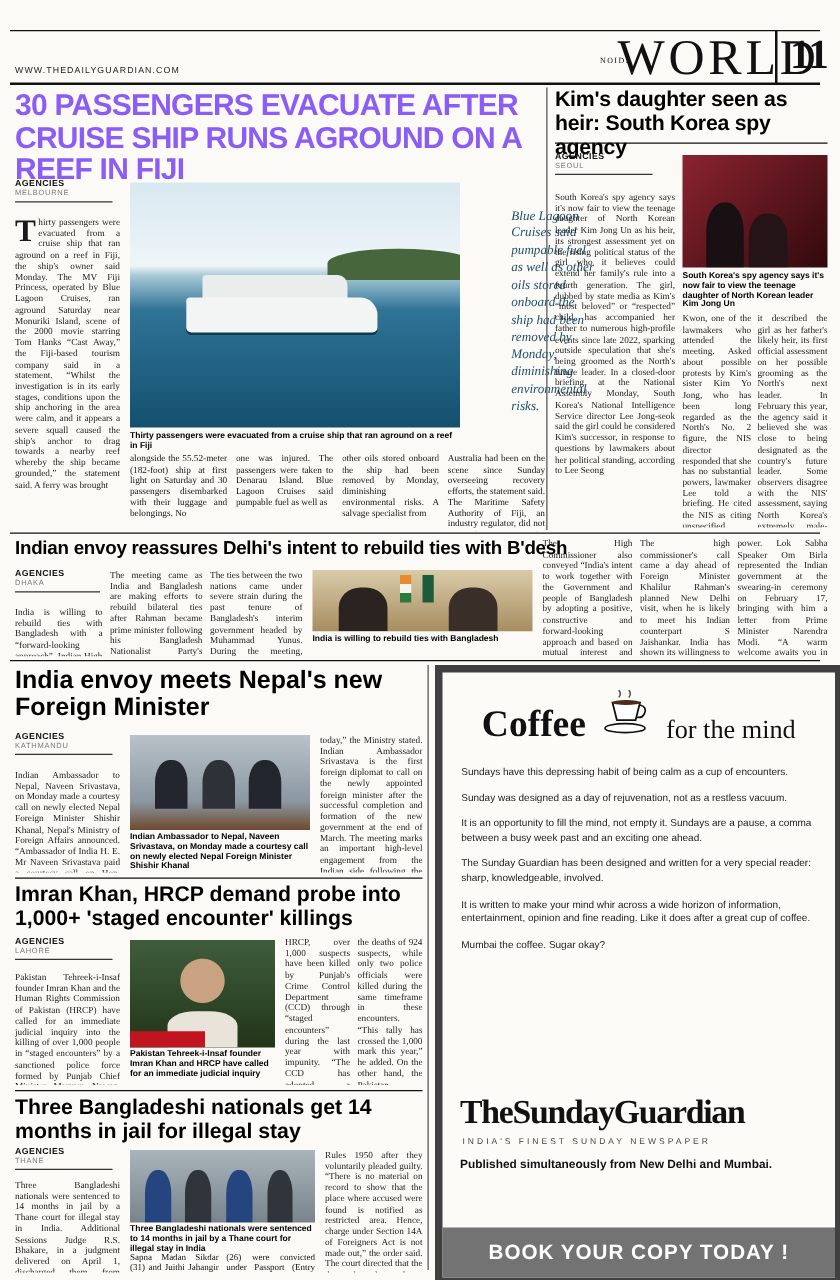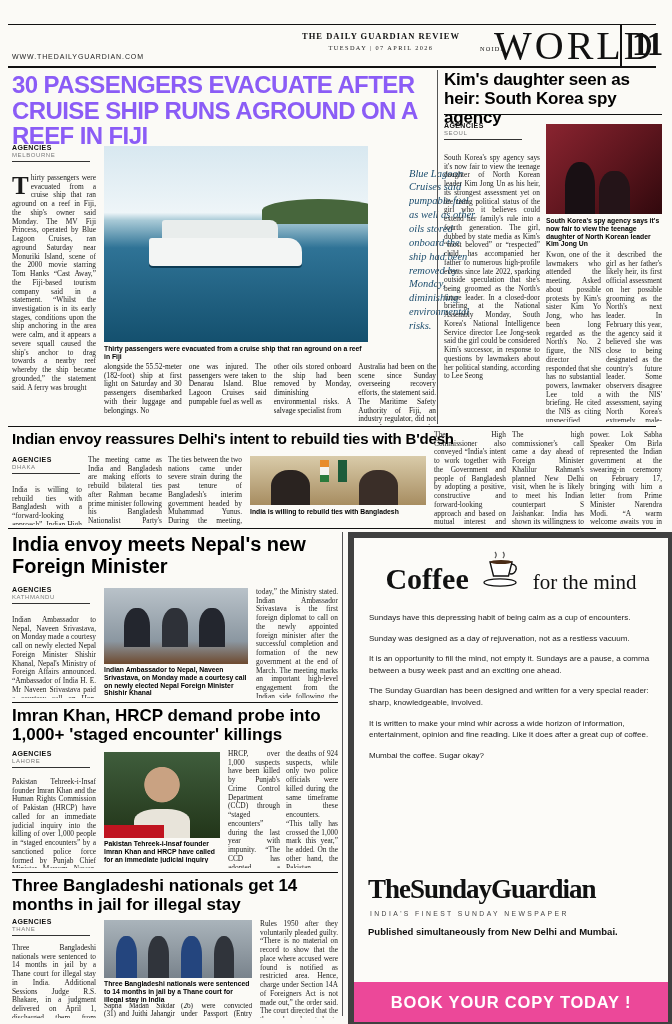--- a/index.html
+++ b/index.html
@@ -152,35 +152,31 @@
   .ad-title .mind   { font-family:"Liberation Serif",serif; font-size:21px; line-height:1.1; }
   .ad-paras { position:absolute; left:15px; top:74px; width:284px; display:flex;
               flex-direction:column; gap:9px; }
   .ad-paras p { margin:0; font-family:"Liberation Sans",sans-serif; font-size:8px; line-height:1.45; color:#222; }
   .ad-masthead { position:absolute; left:14px; top:336px; font-family:"Liberation Serif",serif;
                  font-weight:bold; font-size:27px; letter-spacing:-1px; }
   .ad-tagline { position:absolute; left:16px; top:372px; font-family:"Liberation Sans",sans-serif;
                 font-size:6.8px; letter-spacing:2.4px; color:#444; }
   .ad-publish { position:absolute; left:14px; top:388px; font-family:"Liberation Sans",sans-serif;
                 font-weight:bold; font-size:9.5px; }
-  .ad-banner { position:absolute; left:0; right:0; bottom:0; height:40px; background:#ec4899;
+  .ad-banner { position:absolute; left:0; right:0; bottom:0; height:40px; background:#737373;
                color:#fff; display:flex; align-items:center; justify-content:center;
                font-family:"Liberation Sans",sans-serif; font-weight:bold; font-size:16.5px; letter-spacing:.8px; }
 </style>
 </head>
 <body>
 
 <div class="page">
 
   <div class="hline rule-top"></div>
   <div class="hdr-url">WWW.THEDAILYGUARDIAN.COM</div>
-  <div class="hdr-center">
-    <div class="hdr-masthead">THE DAILY GUARDIAN REVIEW</div>
-    <div class="hdr-dateline">TUESDAY | 07 APRIL 2026</div>
-  </div>
   <div class="hdr-city">NOIDA</div>
   <div class="hdr-world">WORLD</div>
   <div class="hdr-num">11</div>
   <div class="hline rule-header"></div>
 
   <section class="sec-fiji">
     <h1 class="fiji-hl">30 PASSENGERS EVACUATE AFTER CRUISE SHIP RUNS AGROUND ON A REEF IN FIJI</h1>
     <div class="byline fiji-byline">
       <div class="agency">AGENCIES</div>
       <div class="place">MELBOURNE</div>

